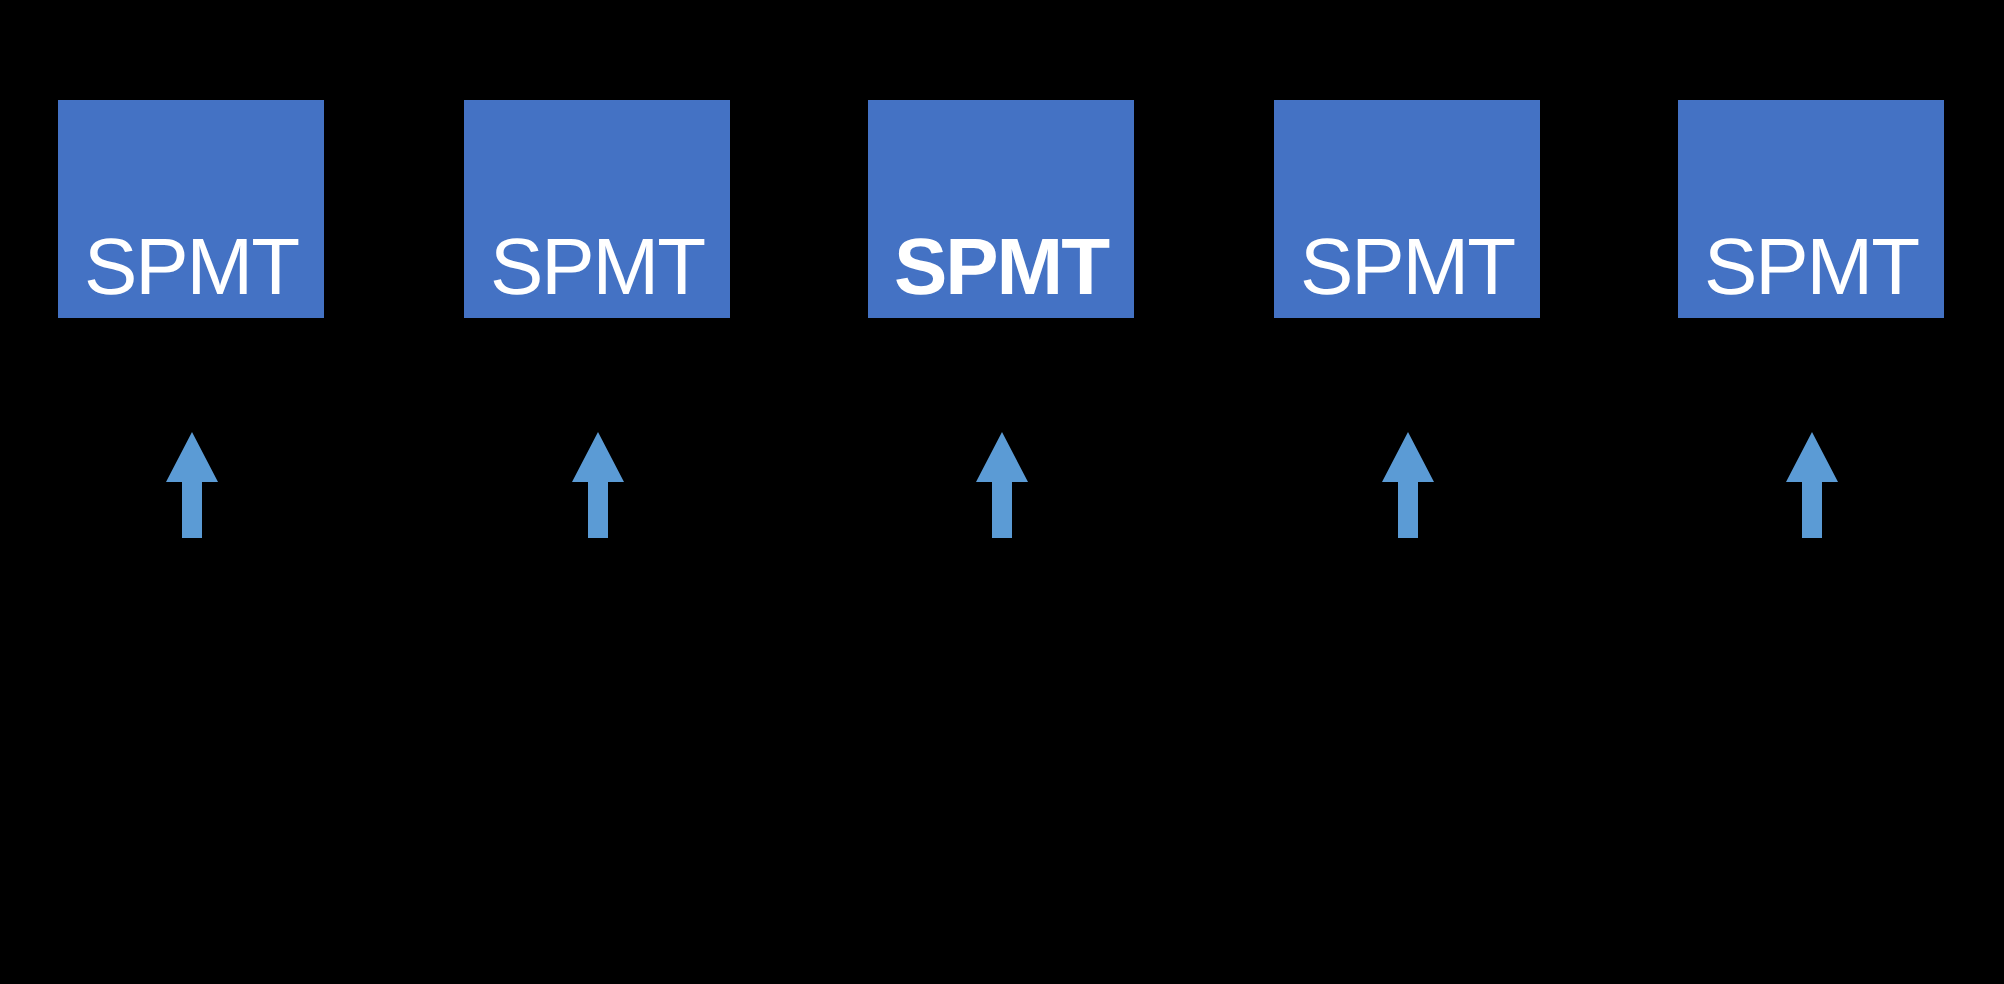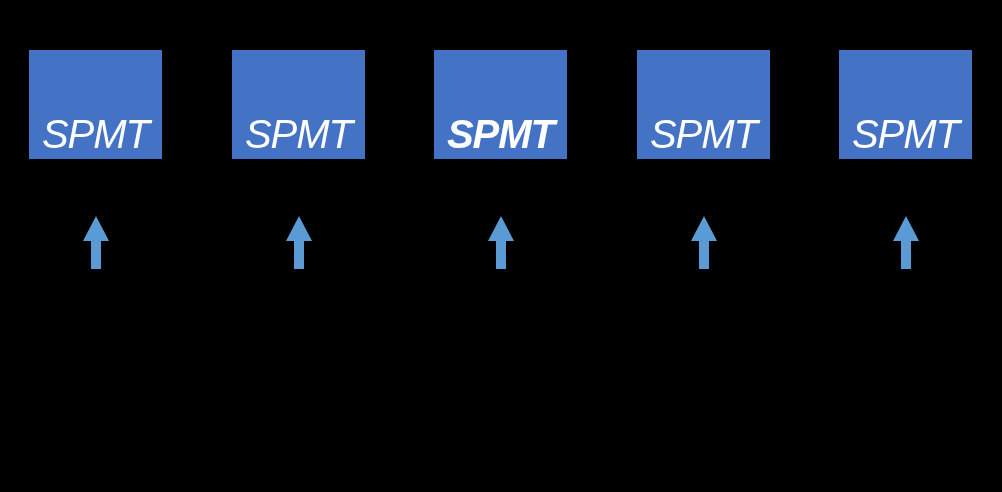--- a/index.html
+++ b/index.html
@@ -39,21 +39,20 @@
     box-sizing: border-box;
     padding-bottom: 5px;
   }
   .unit-label {
     color: #FFFFFF;
     font-size: 40px;
     font-weight: 400;
     letter-spacing: -1px;
     line-height: 1;
     white-space: nowrap;
-    font-style: italic;
   }
   .unit-label.bold {
     font-weight: 700;
   }
   .up-arrow {
     position: absolute;
     top: 216px;
     left: 50%;
     margin-left: -13px;
     width: 26px;

